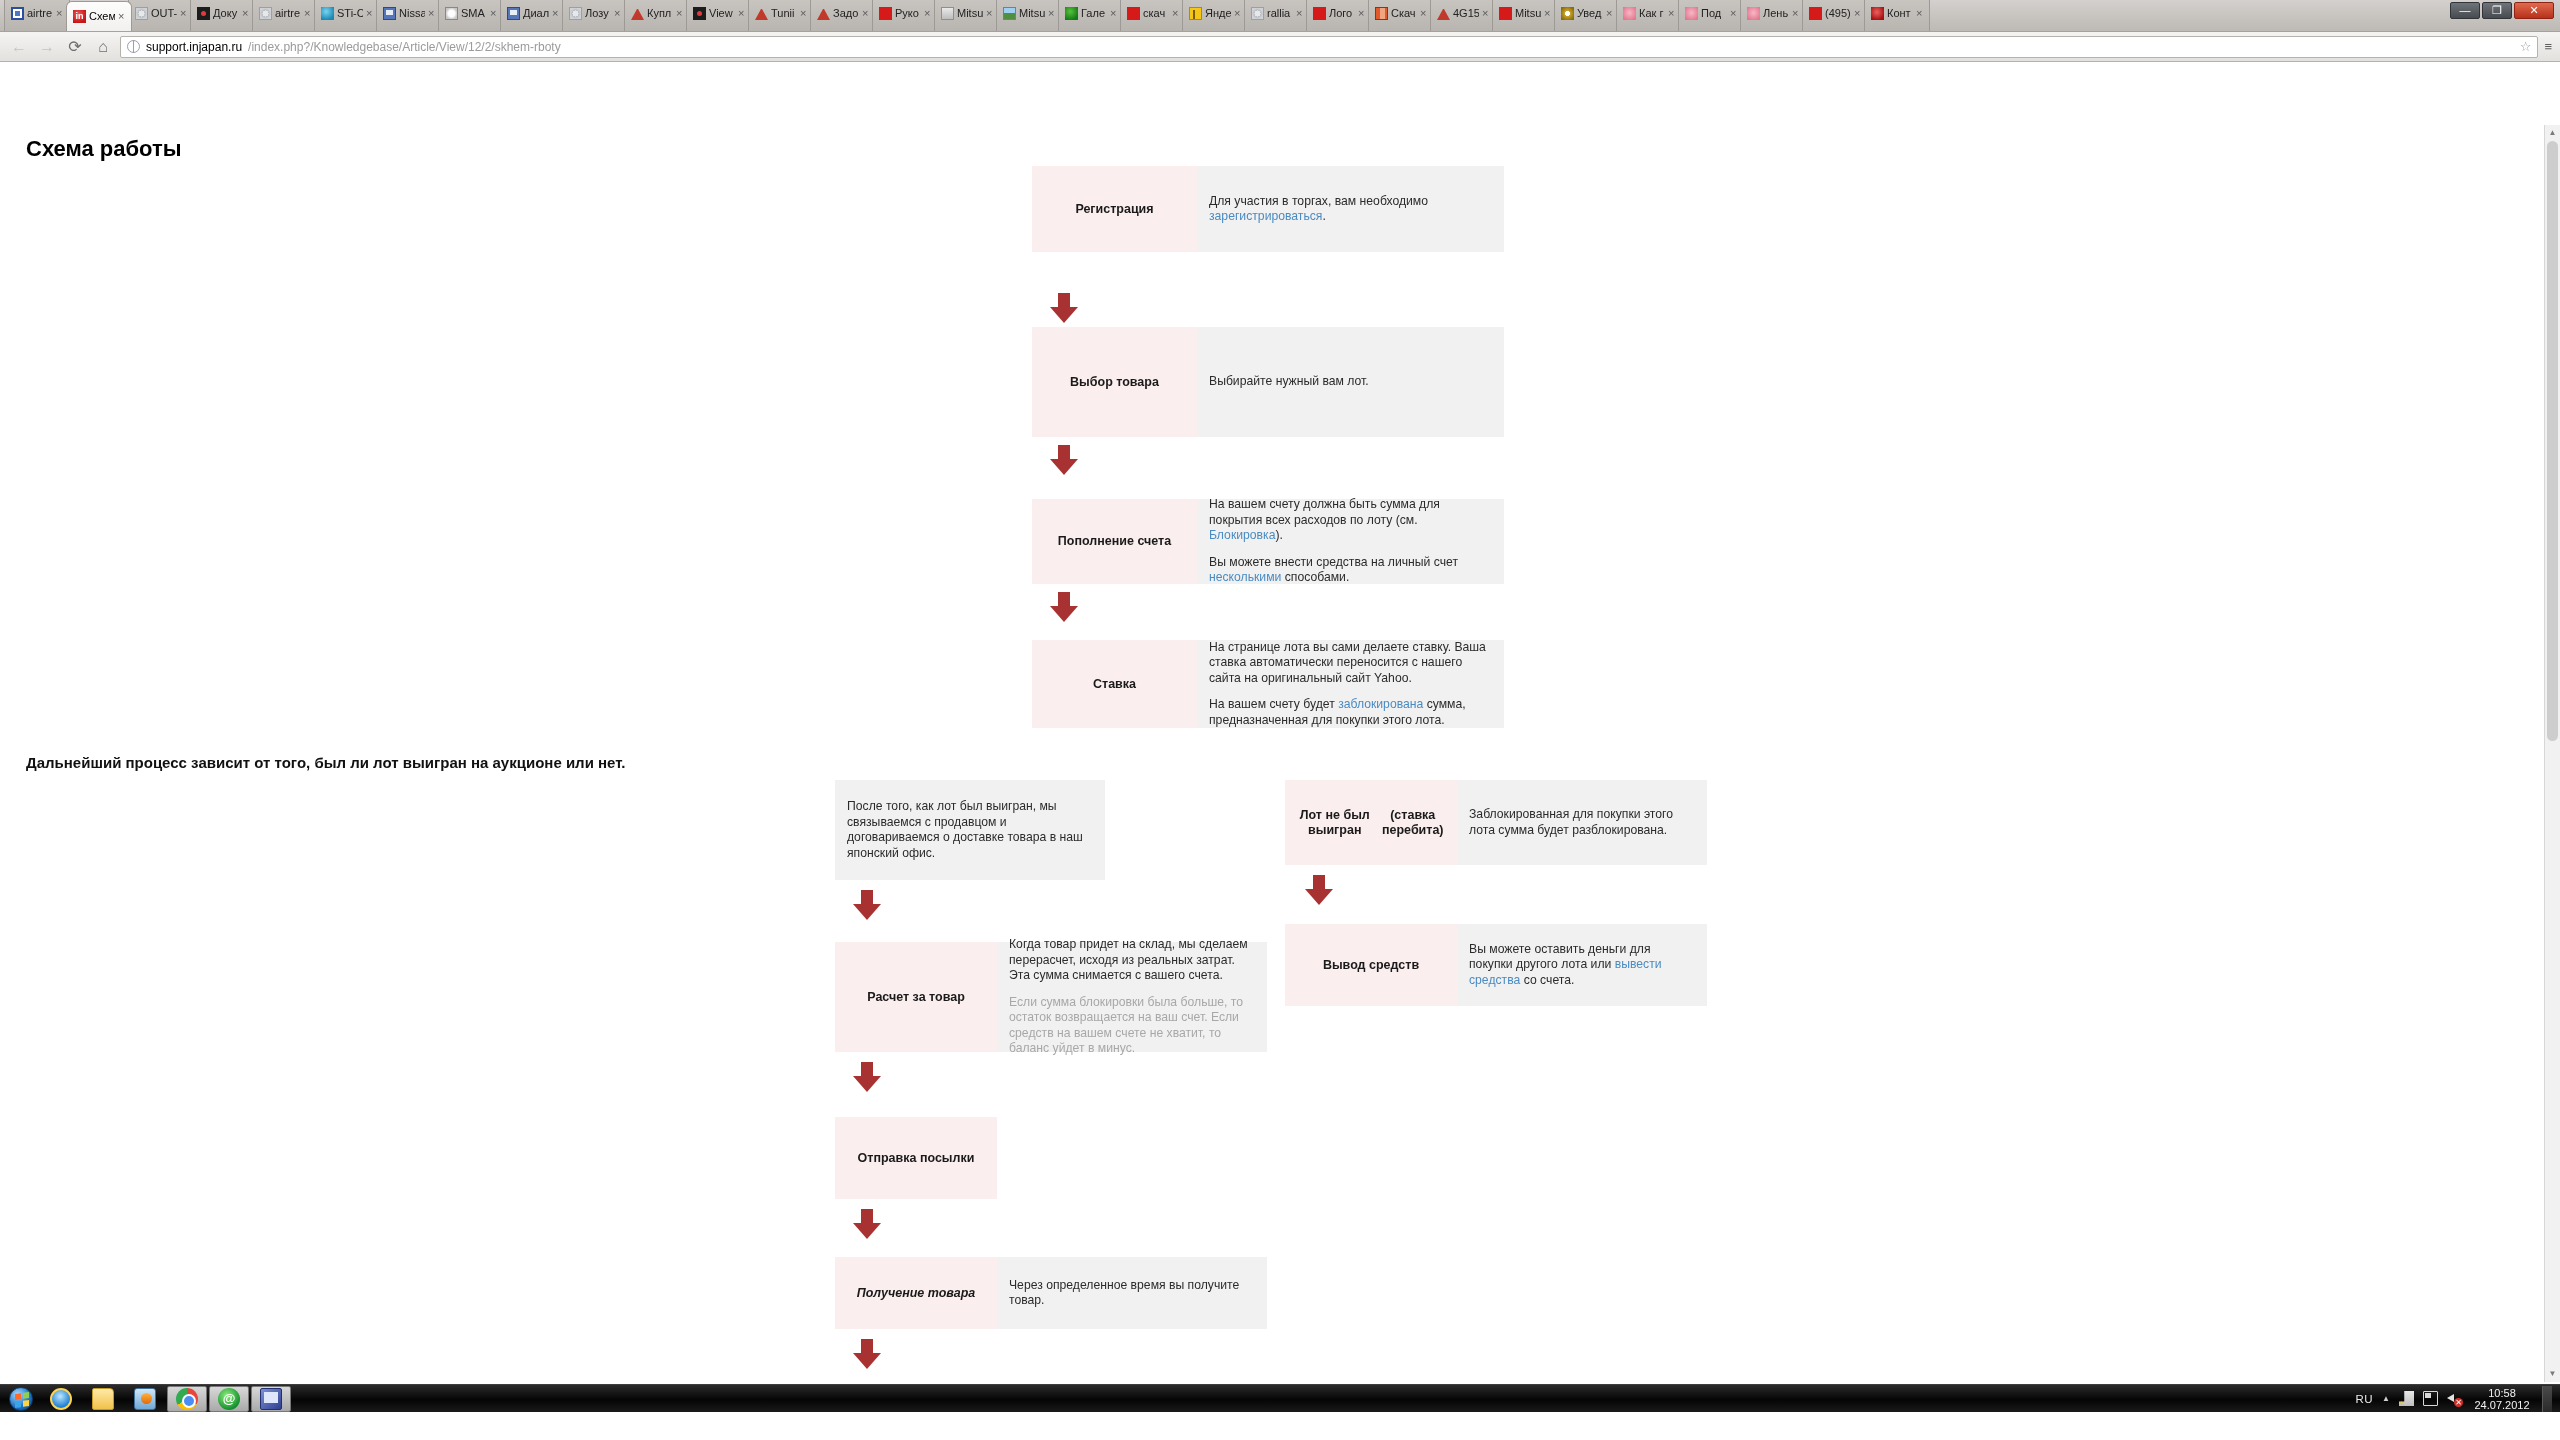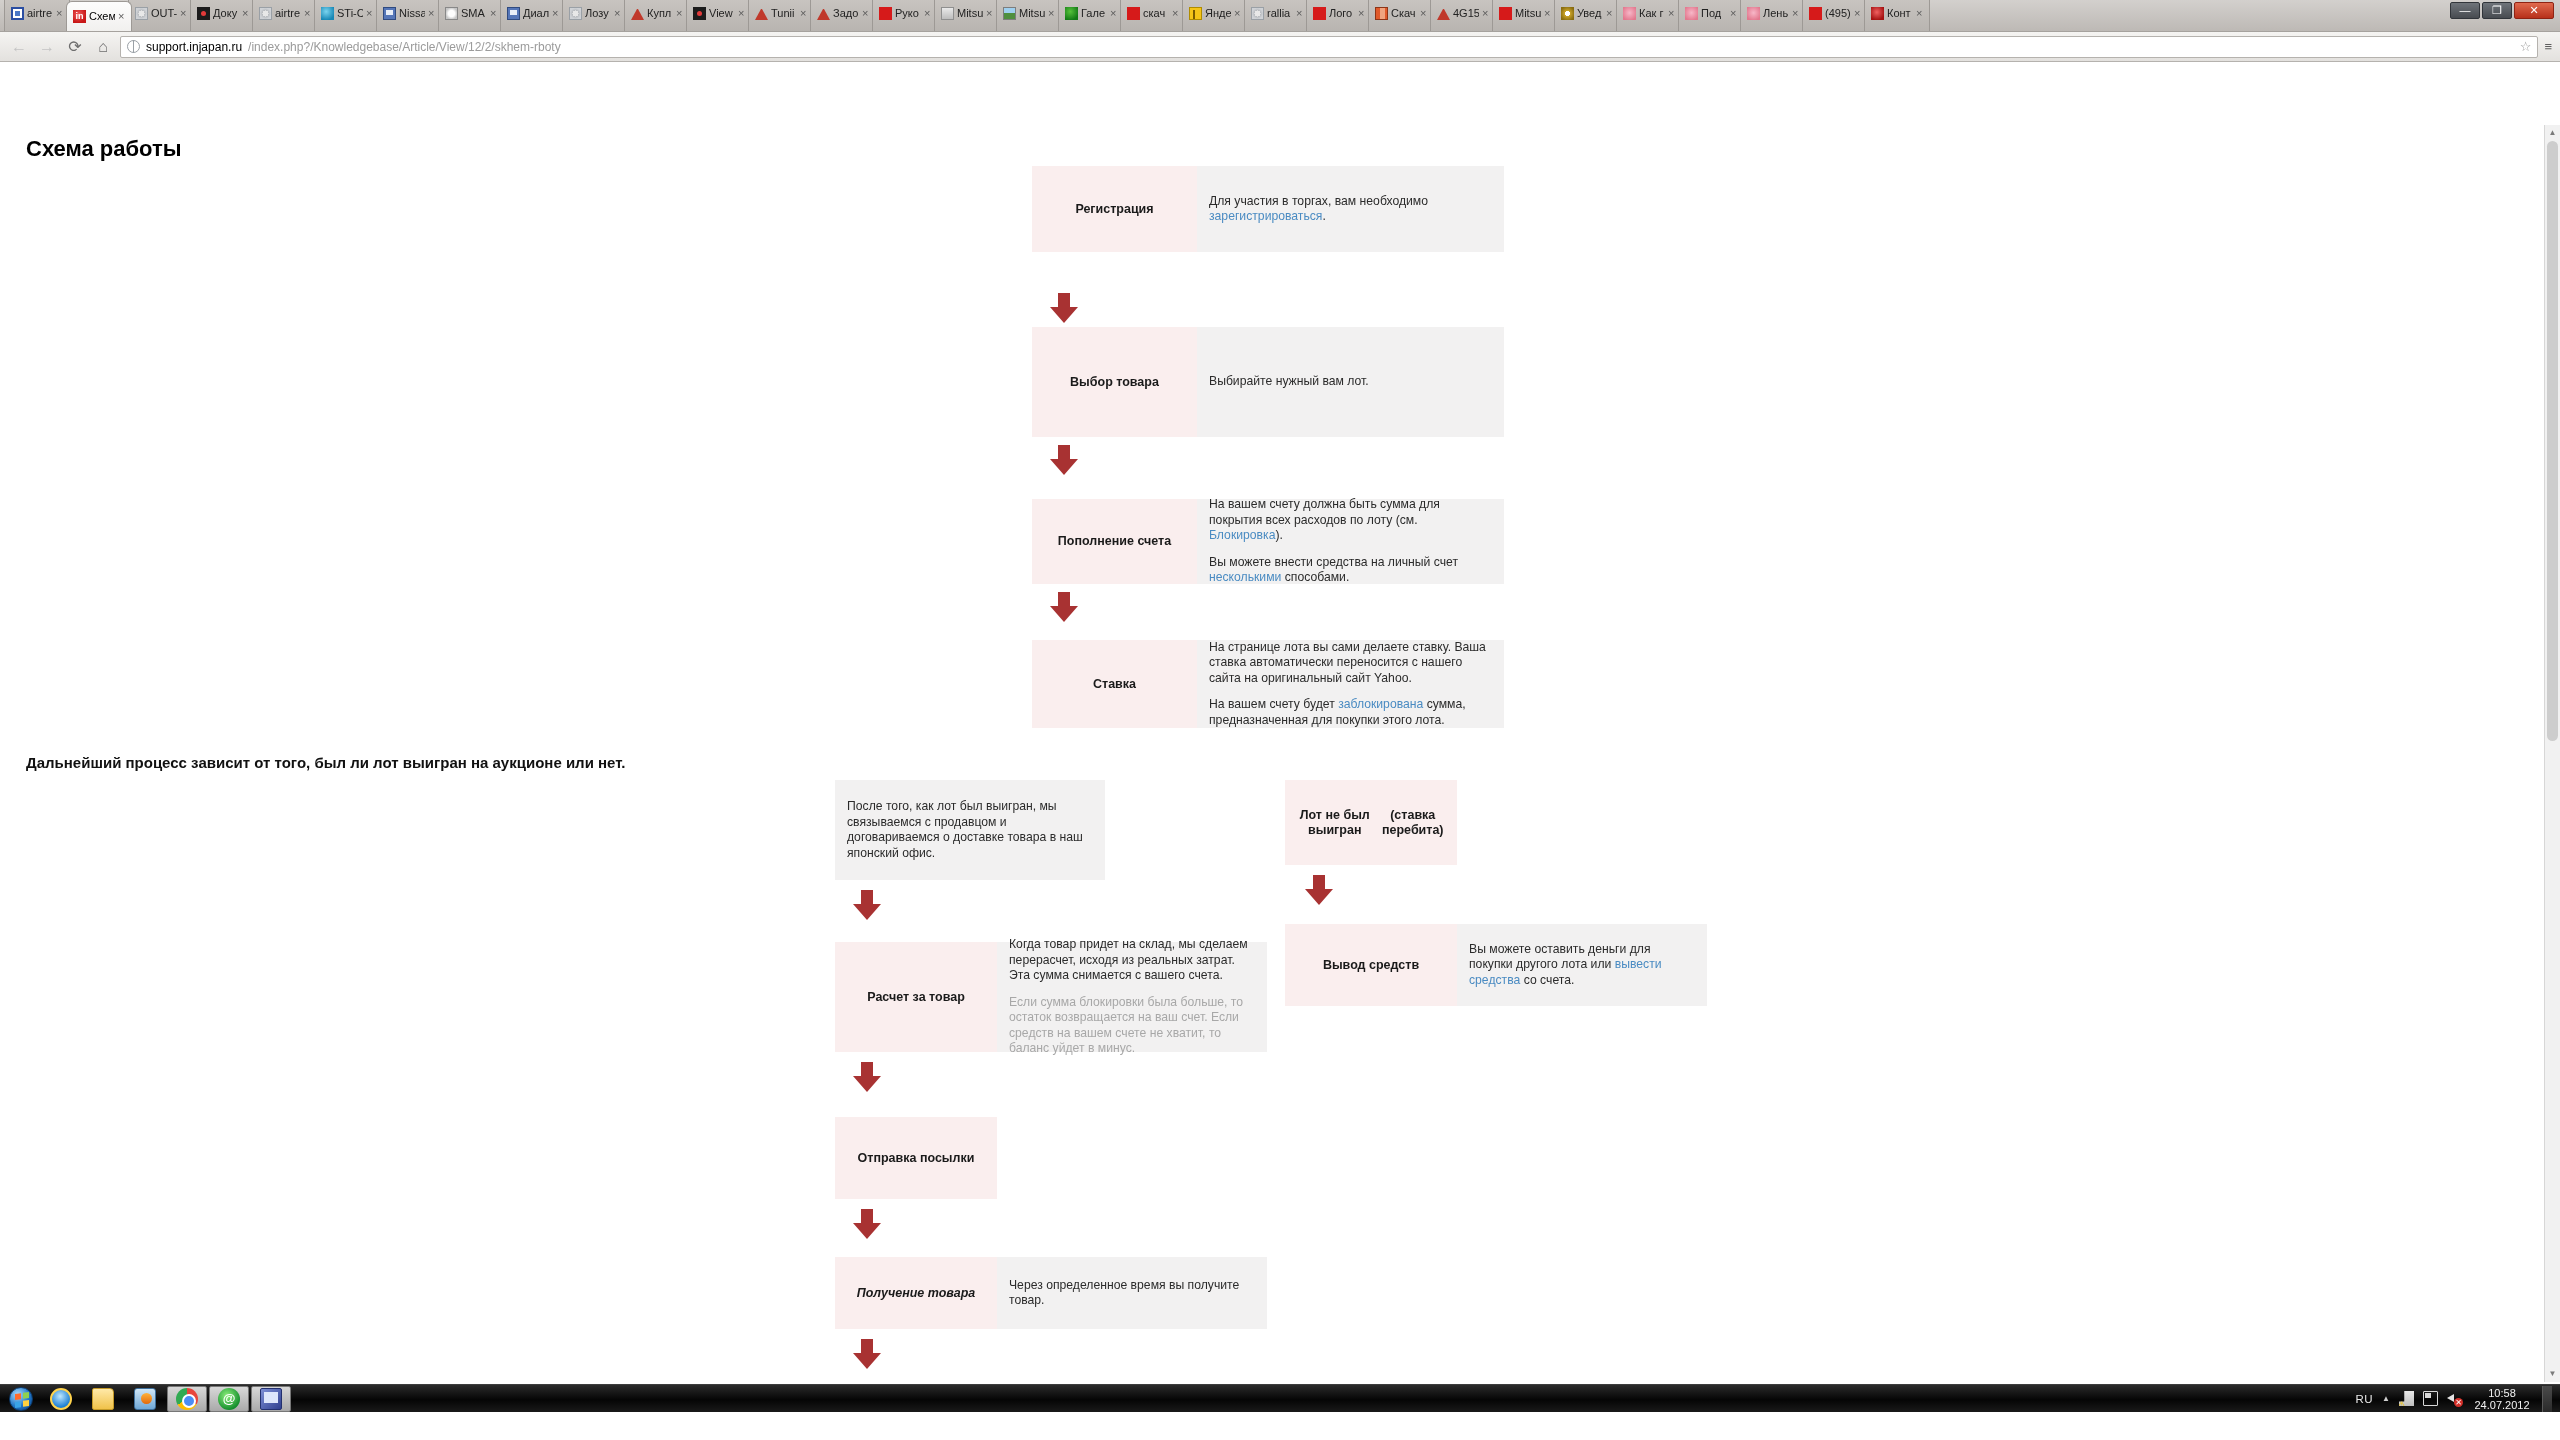--- a/index.html
+++ b/index.html
@@ -527,20 +527,23 @@
         <div class="arrow" style="left: 853px; top: 1277px;">
           <div class="shaft"></div>
           <div class="head"></div>
         </div>
         <div class="fbox" style="left: 1285px; top: 718px; width: 422px; height: 85px;">
           <div class="lcell" style="width: 172px;">
             <span>Лот не был выигран</span>
             <br>
             <span>(ставка перебита)</span>
           </div>
+          <div class="rcell" style="width: 250px;">
+            <p><span>Заблокированная для покупки этого лота сумма будет разблокирована.</span></p>
+          </div>
         </div>
         <div class="fbox" style="left: 1285px; top: 862px; width: 422px; height: 82px;">
           <div class="lcell" style="width: 172px;">
             <span>Вывод средств</span>
           </div>
           <div class="rcell" style="width: 250px;">
             <p><span>Вы можете оставить деньги для покупки другого лота или </span><a href="#">вывести средства</a><span> со счета.</span></p>
           </div>
         </div>
         <div class="arrow" style="left: 1305px; top: 813px;">

